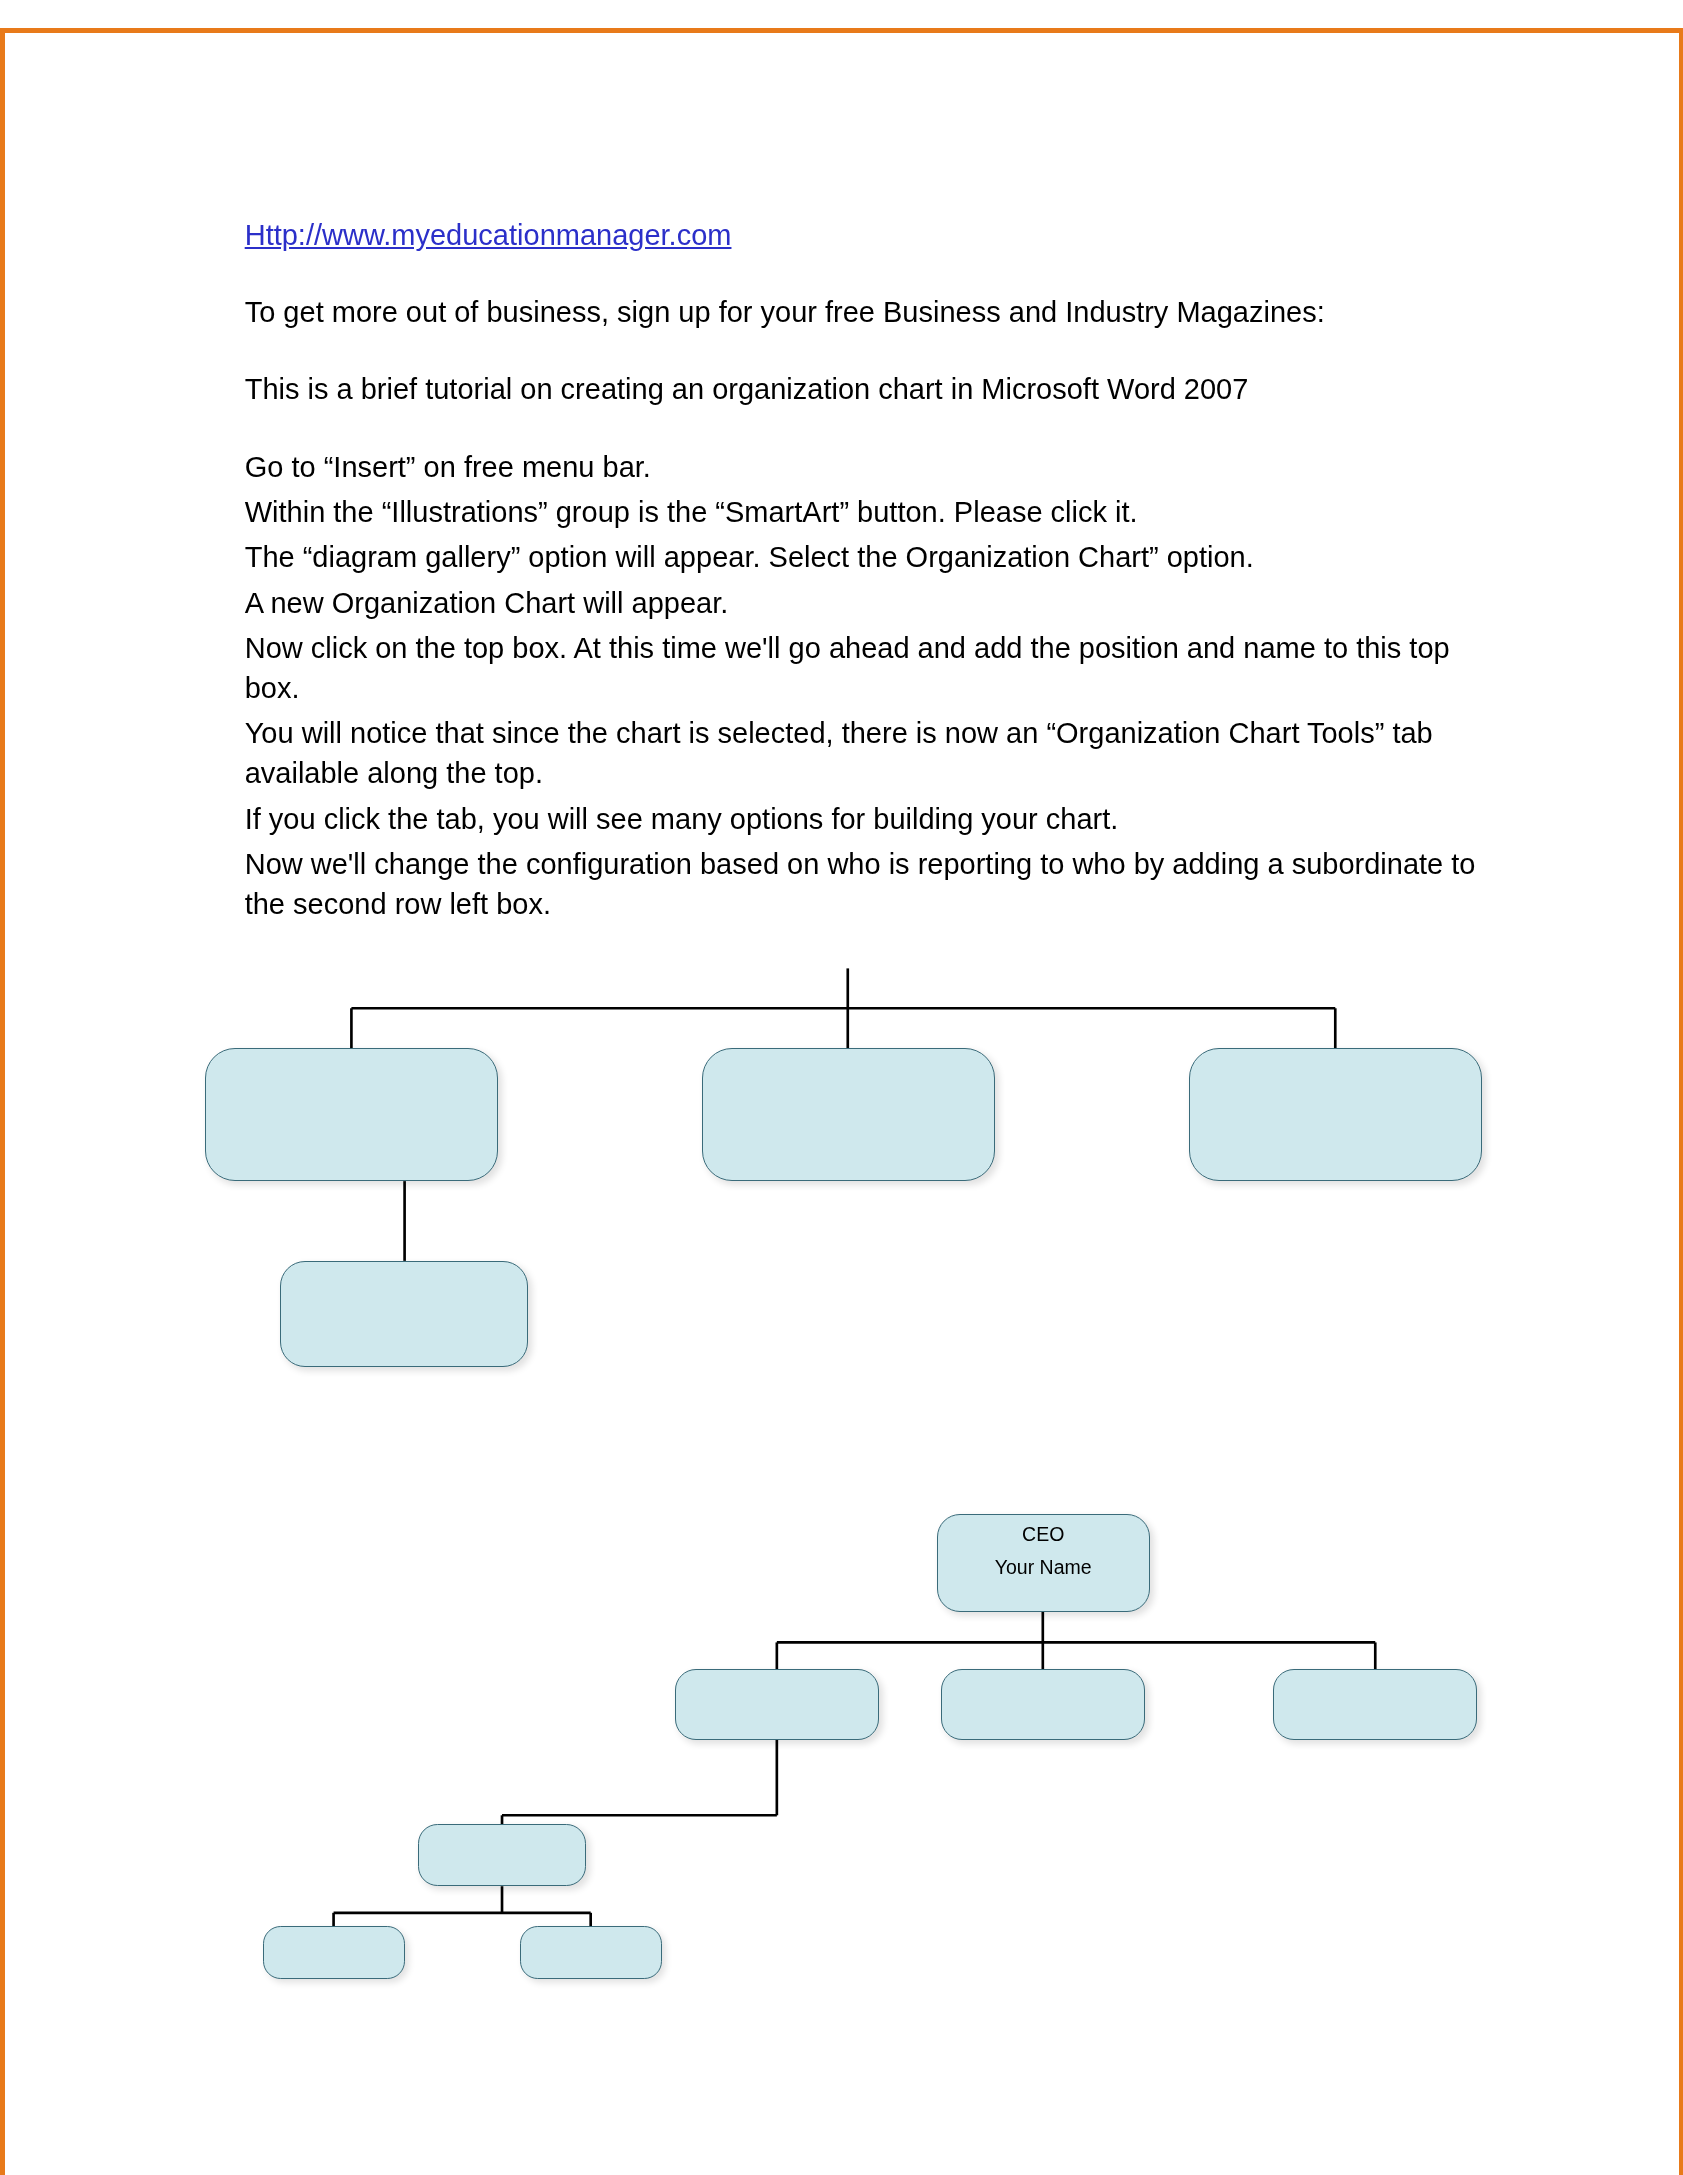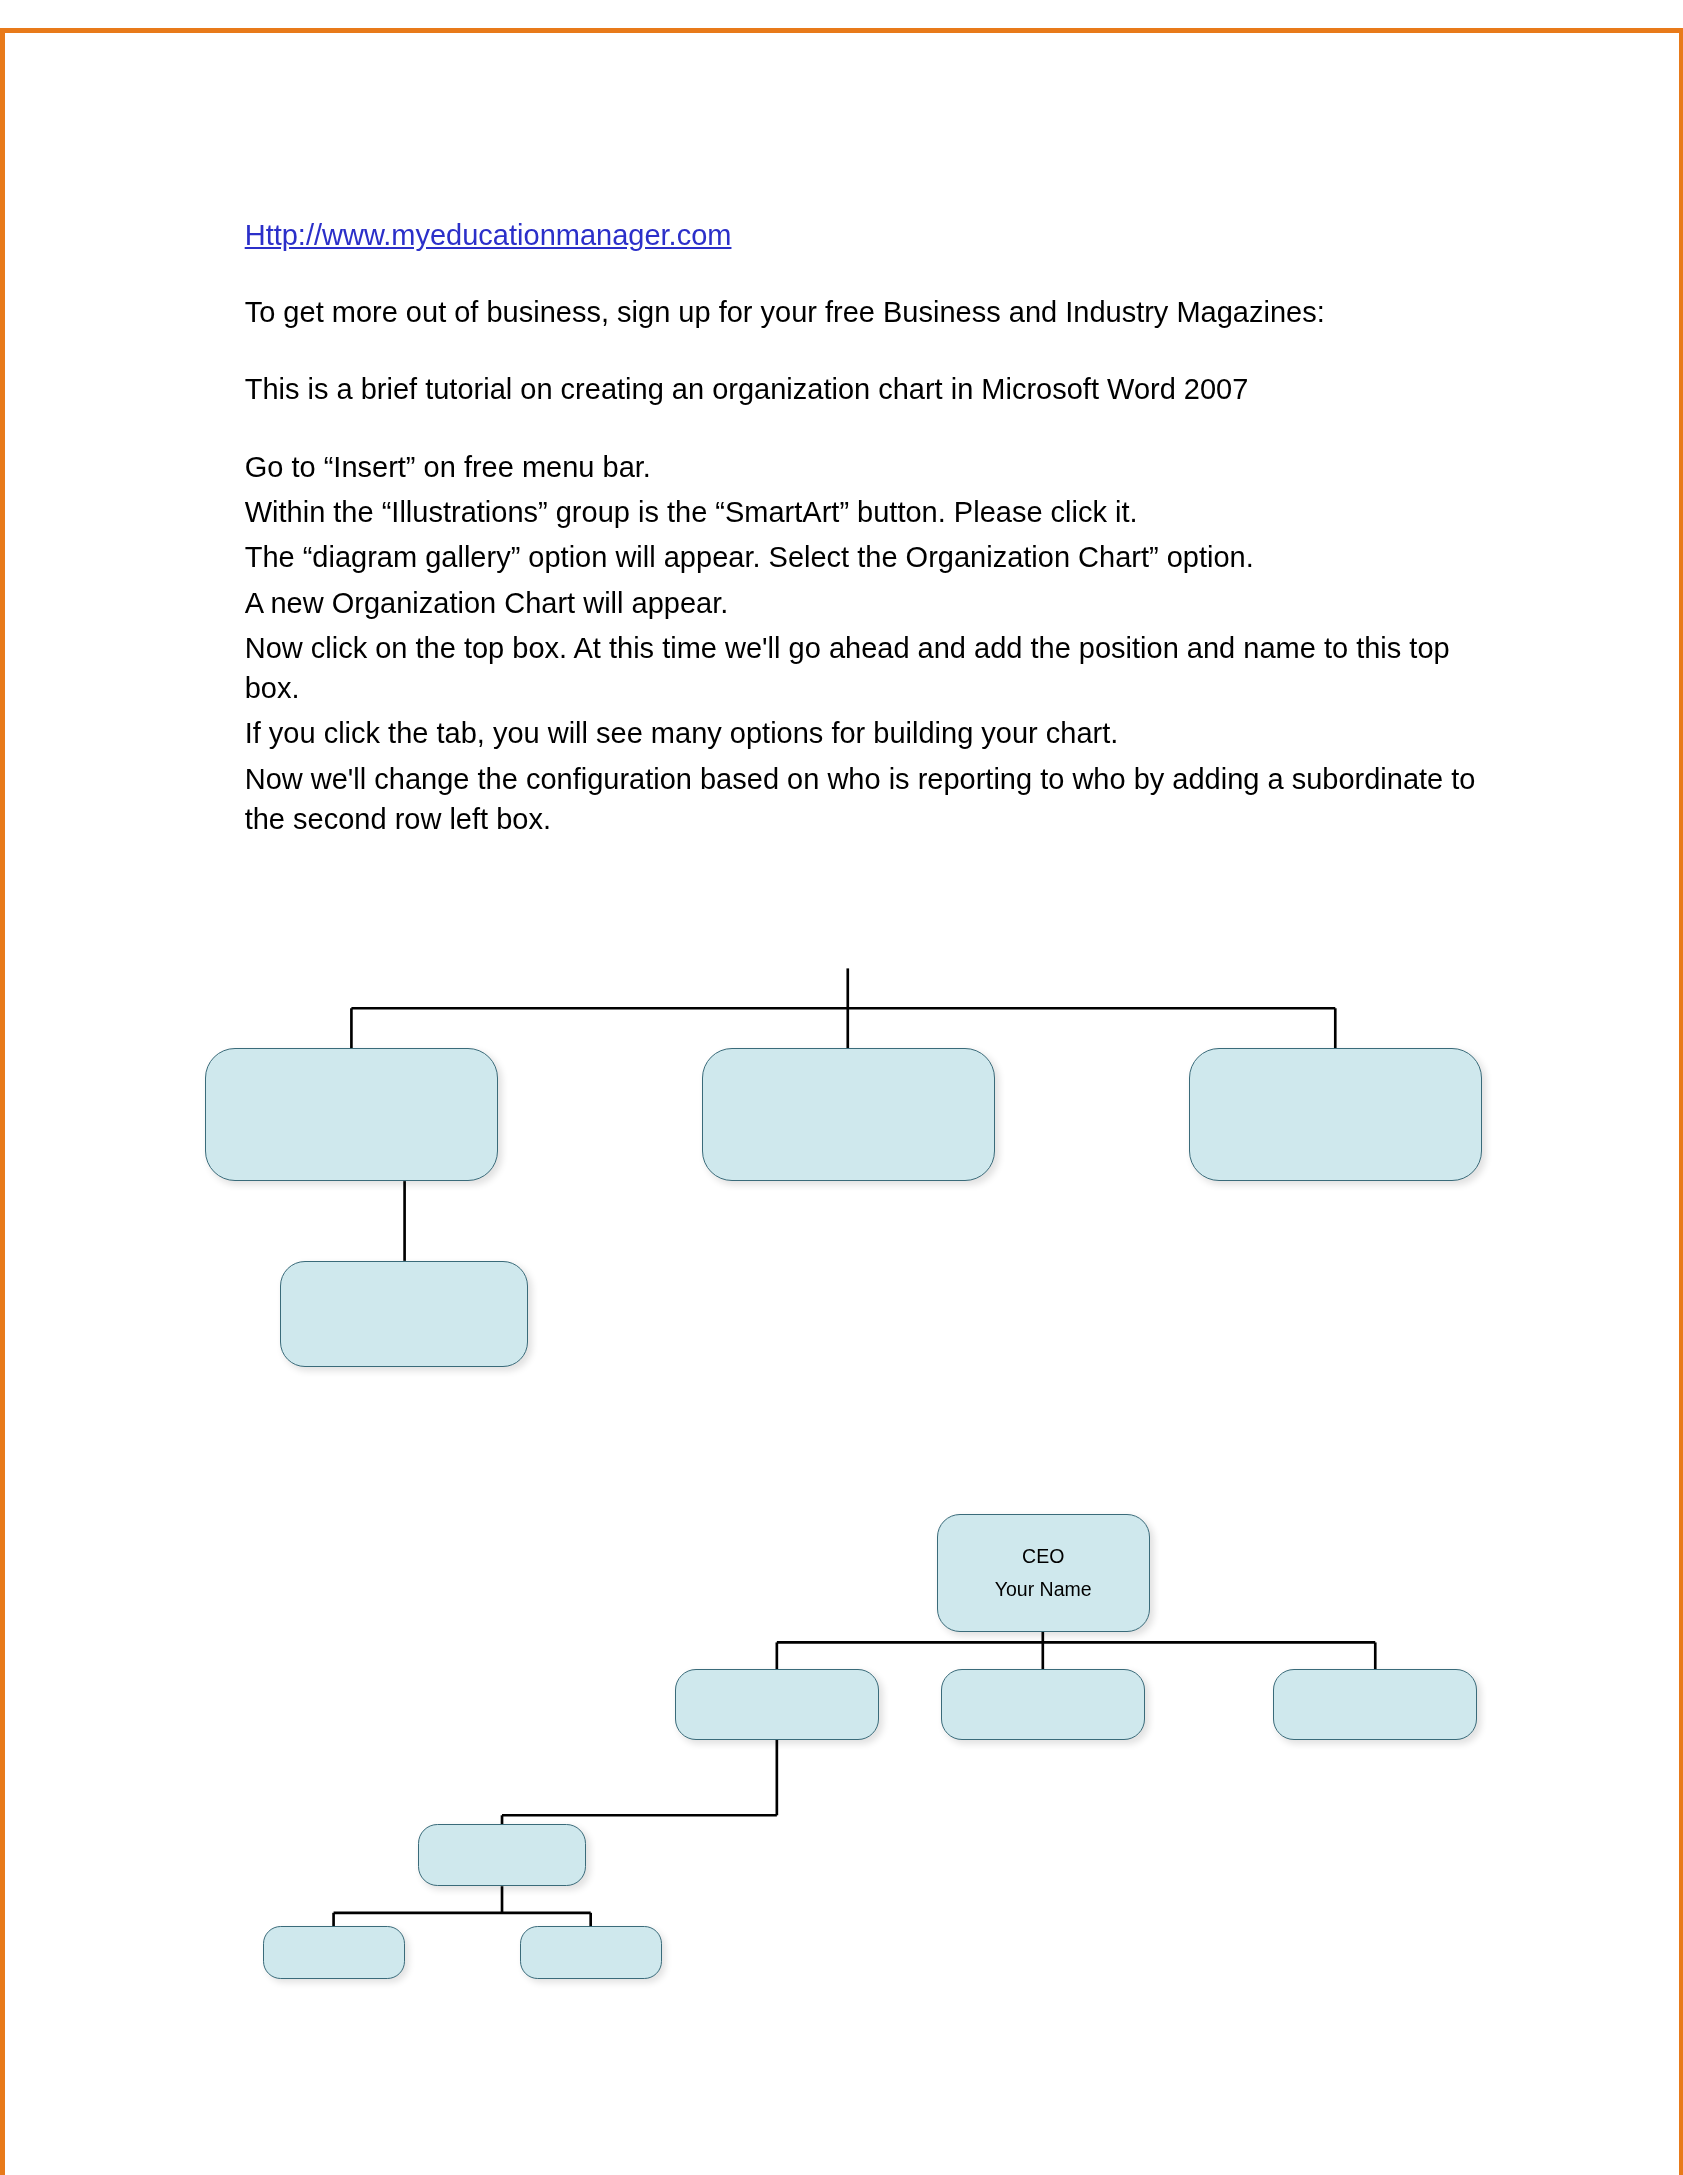--- a/index.html
+++ b/index.html
@@ -109,23 +109,23 @@
   }
   svg.connectors line, svg.connectors path {
     stroke: #000;
     stroke-width: 3;
     fill: none;
   }
 
   
   .c2-root {
     width: 213px;
-    height: 118px;
+    height: 98px;
     font-size: 19.5px;
-    padding-top: 25px;
+    padding-top: 3px;
     line-height: 1.7;
   }
   .c2-child {
     width: 204px;
     height: 71px;
     border-radius: 21px;
   }
   .c2-sub1 {
     width: 168px;
     height: 62px;
@@ -150,20 +150,21 @@
       <div class="gap-lg"></div>
       <p class="para">To get more out of business, sign up for your free Business and Industry Magazines:</p>
       <div class="gap-lg"></div>
       <p class="para">This is a brief tutorial on creating an organization chart in Microsoft Word 2007</p>
       <div class="gap-lg"></div>
       <p class="para">Go to “Insert” on free menu bar.</p>
       <p class="para">Within the “Illustrations” group is the “SmartArt” button. Please click it.</p>
       <p class="para">The “diagram gallery” option will appear. Select the Organization Chart” option.</p>
       <p class="para">A new Organization Chart will appear.</p>
       <p class="para">Now click on the top box. At this time we'll go ahead and add the position and name to this top box.</p>
+      <p class="para">You will notice that since the chart is selected, there is now an “Organization Chart Tools” tab available along the top.</p>
       <p class="para">If you click the tab, you will see many options for building your chart.</p>
       <p class="para">Now we'll change the configuration based on who is reporting to who by adding a subordinate to the second row left box.</p>
     </div>
 
     <div class="chart1">
       <svg class="connectors" viewBox="0 0 1560 660" width="1383" height="585">
 
         <line x1="760" y1="155" x2="760" y2="200"></line>
 
         <line x1="200" y1="200" x2="1310" y2="200"></line>

